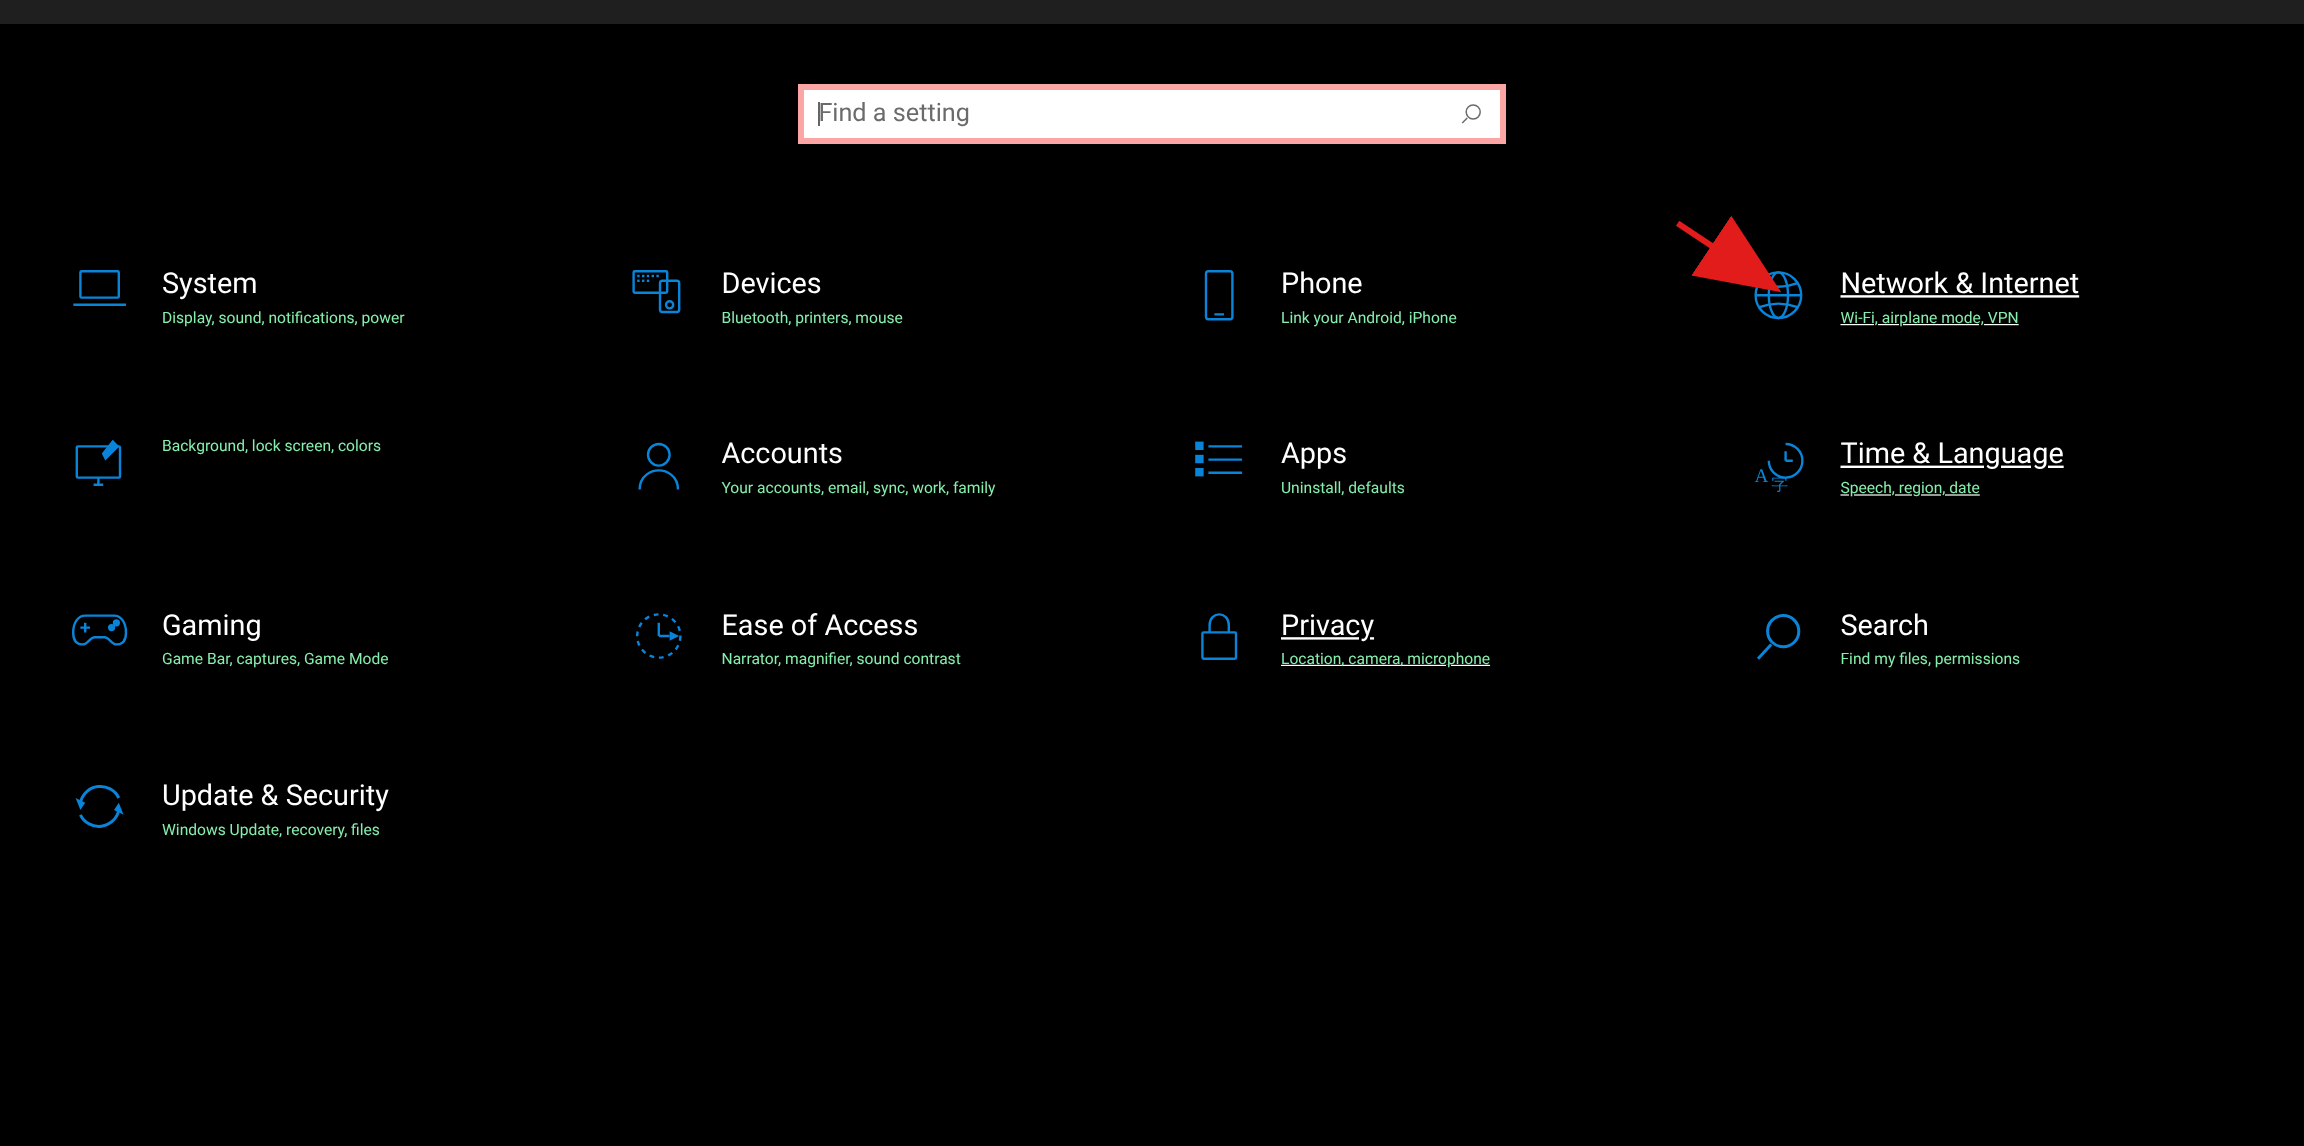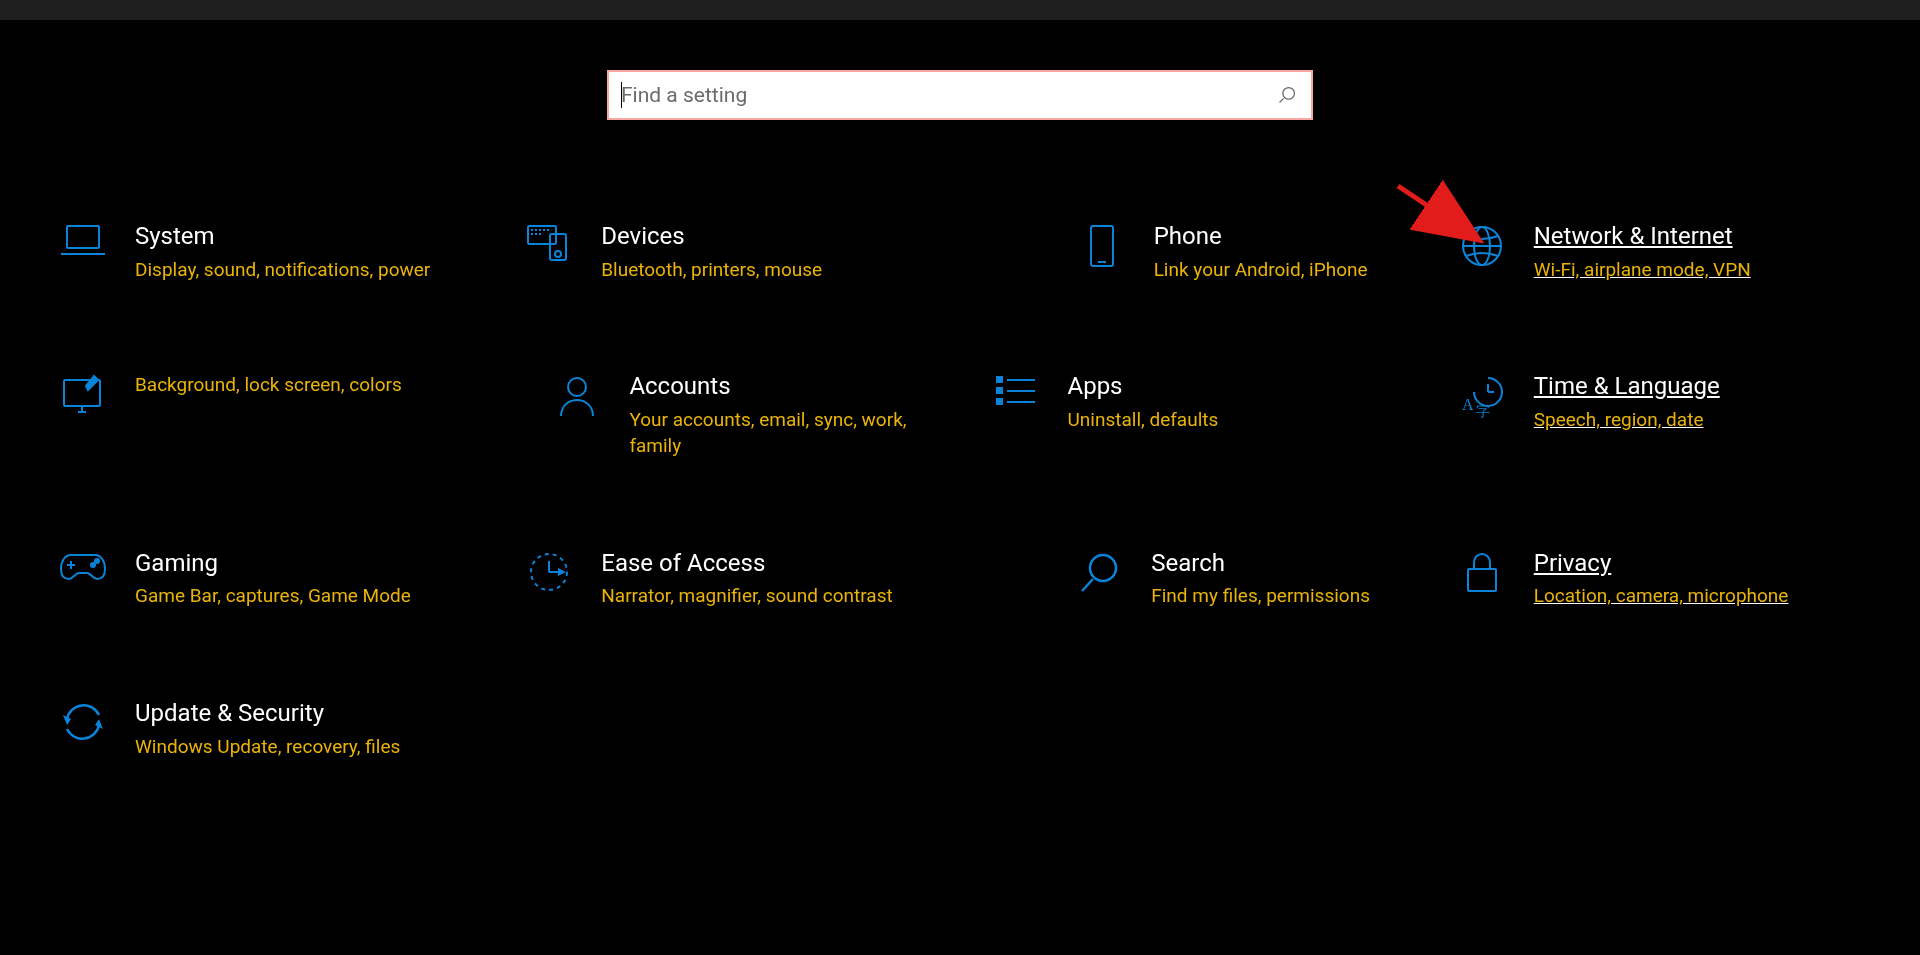--- a/index.html
+++ b/index.html
@@ -19,24 +19,24 @@
   .content {
     padding-top: 50px;
   }
   .search-wrap {
     display: flex;
     justify-content: center;
     margin-bottom: 102px;
   }
   .search {
     position: relative;
-    width: 706px;
+    width: 590px;
     height: 50px;
     background: #fff;
-    border: 2px solid #fca5a5;
+    border: 5px solid #fca5a5;
     box-sizing: border-box;
     display: flex;
   }
   .search input {
     flex: 1;
     border: none;
     outline: none;
     font-size: 21px;
     padding: 0 12px;
     color: #000;
@@ -67,43 +67,43 @@
     margin-bottom: 90px;
   }
   .tile {
     display: flex;
     align-items: flex-start;
     cursor: default;
     box-sizing: border-box;
   }
   .col1 { width: 480px; }
   .col2 { width: 480px; }
-  .col3 { width: 480px; justify-content: center; }
+  .col3 { width: 480px; }
   .col4 { width: 480px; text-decoration: underline; }
   .tile .icon {
     width: 56px;
     flex-shrink: 0;
     display: flex;
     justify-content: center;
     padding-top: 2px;
   }
   .tile .txt {
     padding-left: 24px;
     max-width: 330px;
   }
   .tile .title {
     font-size: 24px;
     font-weight: 400;
     color: #fff;
     line-height: 1.2;
     margin-bottom: 6px;
   }
   .tile .desc {
-    font-size: 19px;
-    color: #eab308;
+    font-size: 13px;
+    color: #86efac;
     line-height: 1.35;
   }
   .arrow {
     position: absolute;
     left: 1390px;
     top: 178px;
     pointer-events: none;
   }
   svg { display: block; }
 </style>
@@ -282,43 +282,43 @@
             <line x1="21" y1="21" x2="30" y2="21"></line>
             <polygon points="30,17 38,21 30,25" fill="#0a84d8" stroke="none"></polygon>
           </svg>
         </span>
         <div class="txt">
           <div class="title">Ease of Access</div>
           <div class="desc">Narrator, magnifier, sound contrast</div>
         </div>
       </div>
 
+      <div class="tile col4">
+        <span class="icon">
+          <svg width="36" height="44" viewBox="0 0 36 44" fill="none" stroke="#0a84d8" stroke-width="2">
+            <rect x="4" y="18" width="28" height="22" rx="1"></rect>
+            <path d="M10 18 V12 C10 6 14 3 18 3 C22 3 26 6 26 12 V18"></path>
+          </svg>
+        </span>
+        <div class="txt">
+          <div class="title">Privacy</div>
+          <div class="desc">Location, camera, microphone</div>
+        </div>
+      </div>
+
       <div class="tile col3">
         <span class="icon">
           <svg width="42" height="42" viewBox="0 0 42 42" fill="none" stroke="#0a84d8" stroke-width="2.5">
             <circle cx="25" cy="17" r="13"></circle>
             <line x1="15" y1="28" x2="4" y2="40"></line>
           </svg>
         </span>
         <div class="txt">
           <div class="title">Search</div>
           <div class="desc">Find my files, permissions</div>
-        </div>
-      </div>
-
-      <div class="tile col4">
-        <span class="icon">
-          <svg width="36" height="44" viewBox="0 0 36 44" fill="none" stroke="#0a84d8" stroke-width="2">
-            <rect x="4" y="18" width="28" height="22" rx="1"></rect>
-            <path d="M10 18 V12 C10 6 14 3 18 3 C22 3 26 6 26 12 V18"></path>
-          </svg>
-        </span>
-        <div class="txt">
-          <div class="title">Privacy</div>
-          <div class="desc">Location, camera, microphone</div>
         </div>
       </div>
     </div>
 
     <div class="row">
       <div class="tile col1">
         <span class="icon">
           <svg width="44" height="42" viewBox="0 0 44 42" fill="none" stroke="#0a84d8" stroke-width="2.5">
             <path d="M38 14 A17 17 0 0 0 6 18"></path>
             <polygon points="2,14 10,18 6,24" fill="#0a84d8" stroke="none"></polygon>

